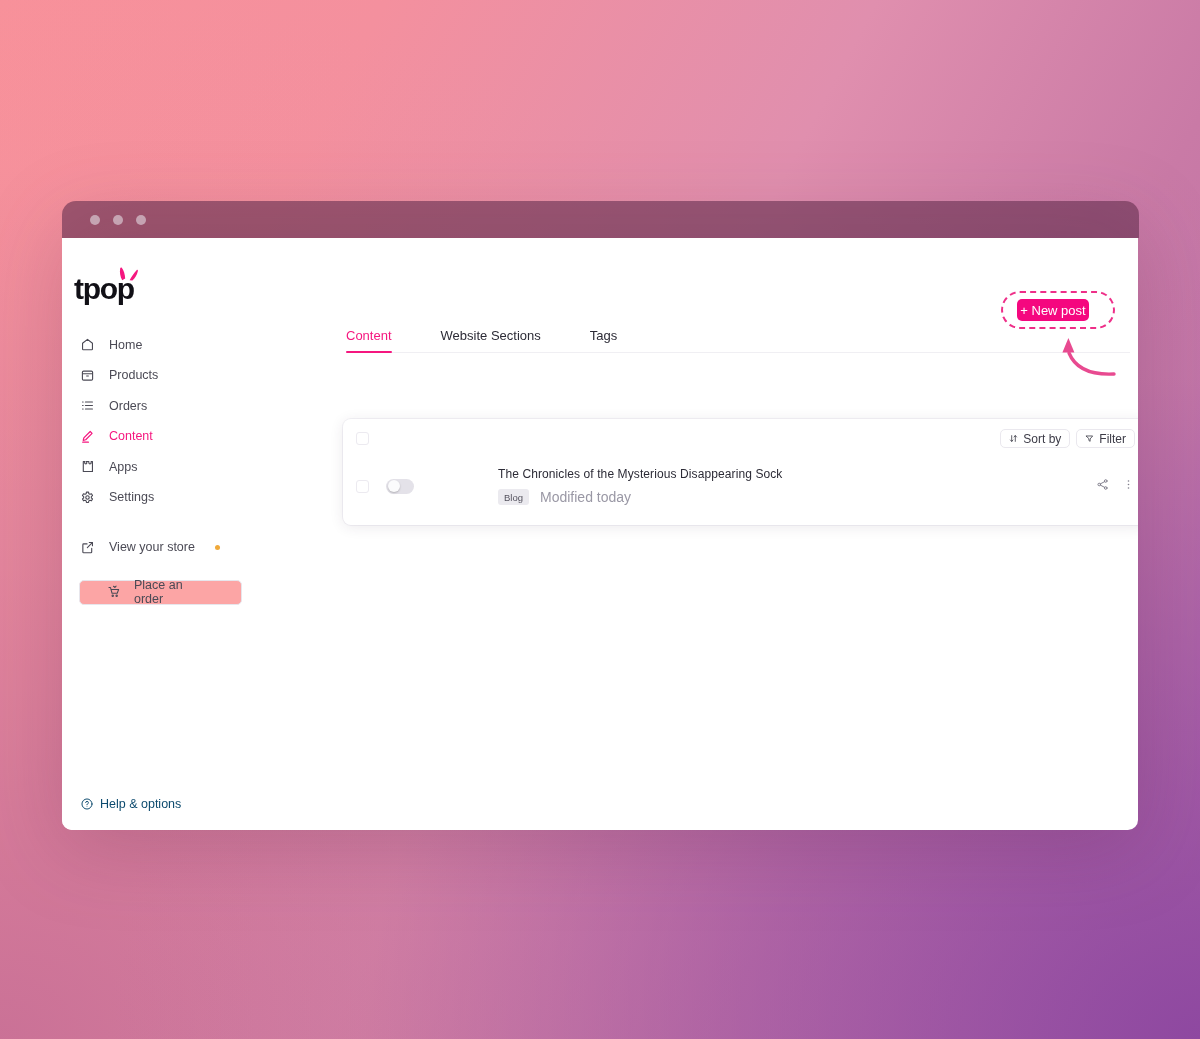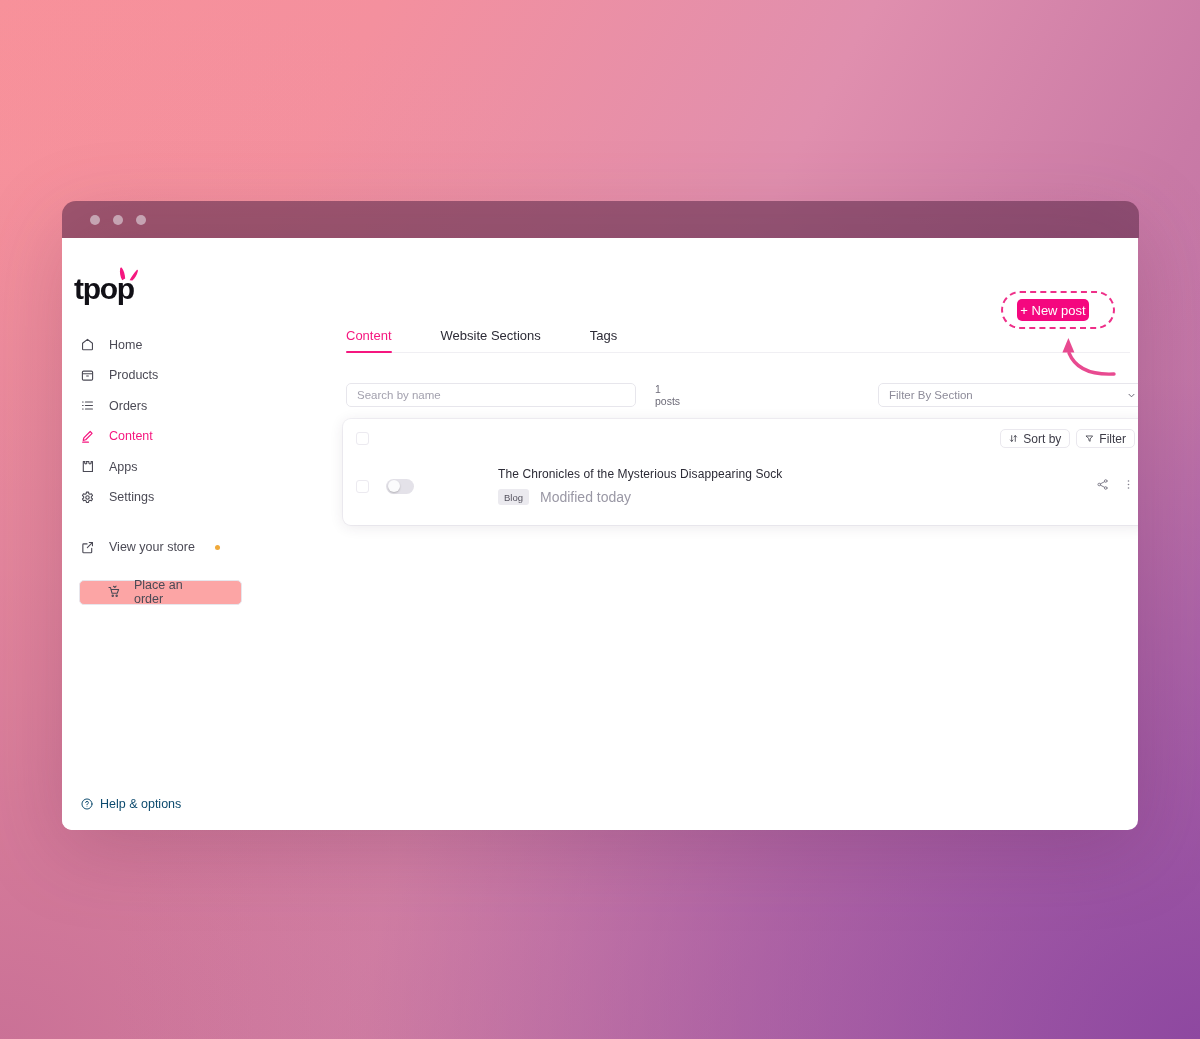--- a/index.html
+++ b/index.html
@@ -369,33 +369,20 @@
     </div>
 
     <div id="main">
 
       <div id="tabs">
         <div class="tab active">Content</div>
         <div class="tab">Website Sections</div>
         <div class="tab">Tags</div>
       </div>
 
-      <div id="filters">
-        <input id="search-input" type="text" placeholder="Search by name" style="">
-        <div id="count">
-          <div>1</div>
-          <div>posts</div>
-        </div>
-        <div id="section-select">
-          <span>Filter By Section</span>
-          <svg class="chev" width="11" height="11" viewBox="0 0 20 20" fill="none" stroke="currentColor" stroke-width="1.6" stroke-linecap="round" stroke-linejoin="round">
-            <path d="M5.4 7.8 L10 12.4 L14.6 7.8"></path>
-          </svg>
-        </div>
-      </div>
 
       <div id="list-card">
 
         <div id="card-head">
           <span class="chkbox"></span>
           <div id="head-actions">
             <div class="minibtn">
               <svg width="9" height="9" viewBox="0 0 20 20" fill="none" stroke="currentColor" stroke-width="1.8" stroke-linecap="round" stroke-linejoin="round">
                 <path d="M6 3.6 V16.4"></path>
                   <path d="M3.2 13.4 L6 16.4 L8.8 13.4"></path>

